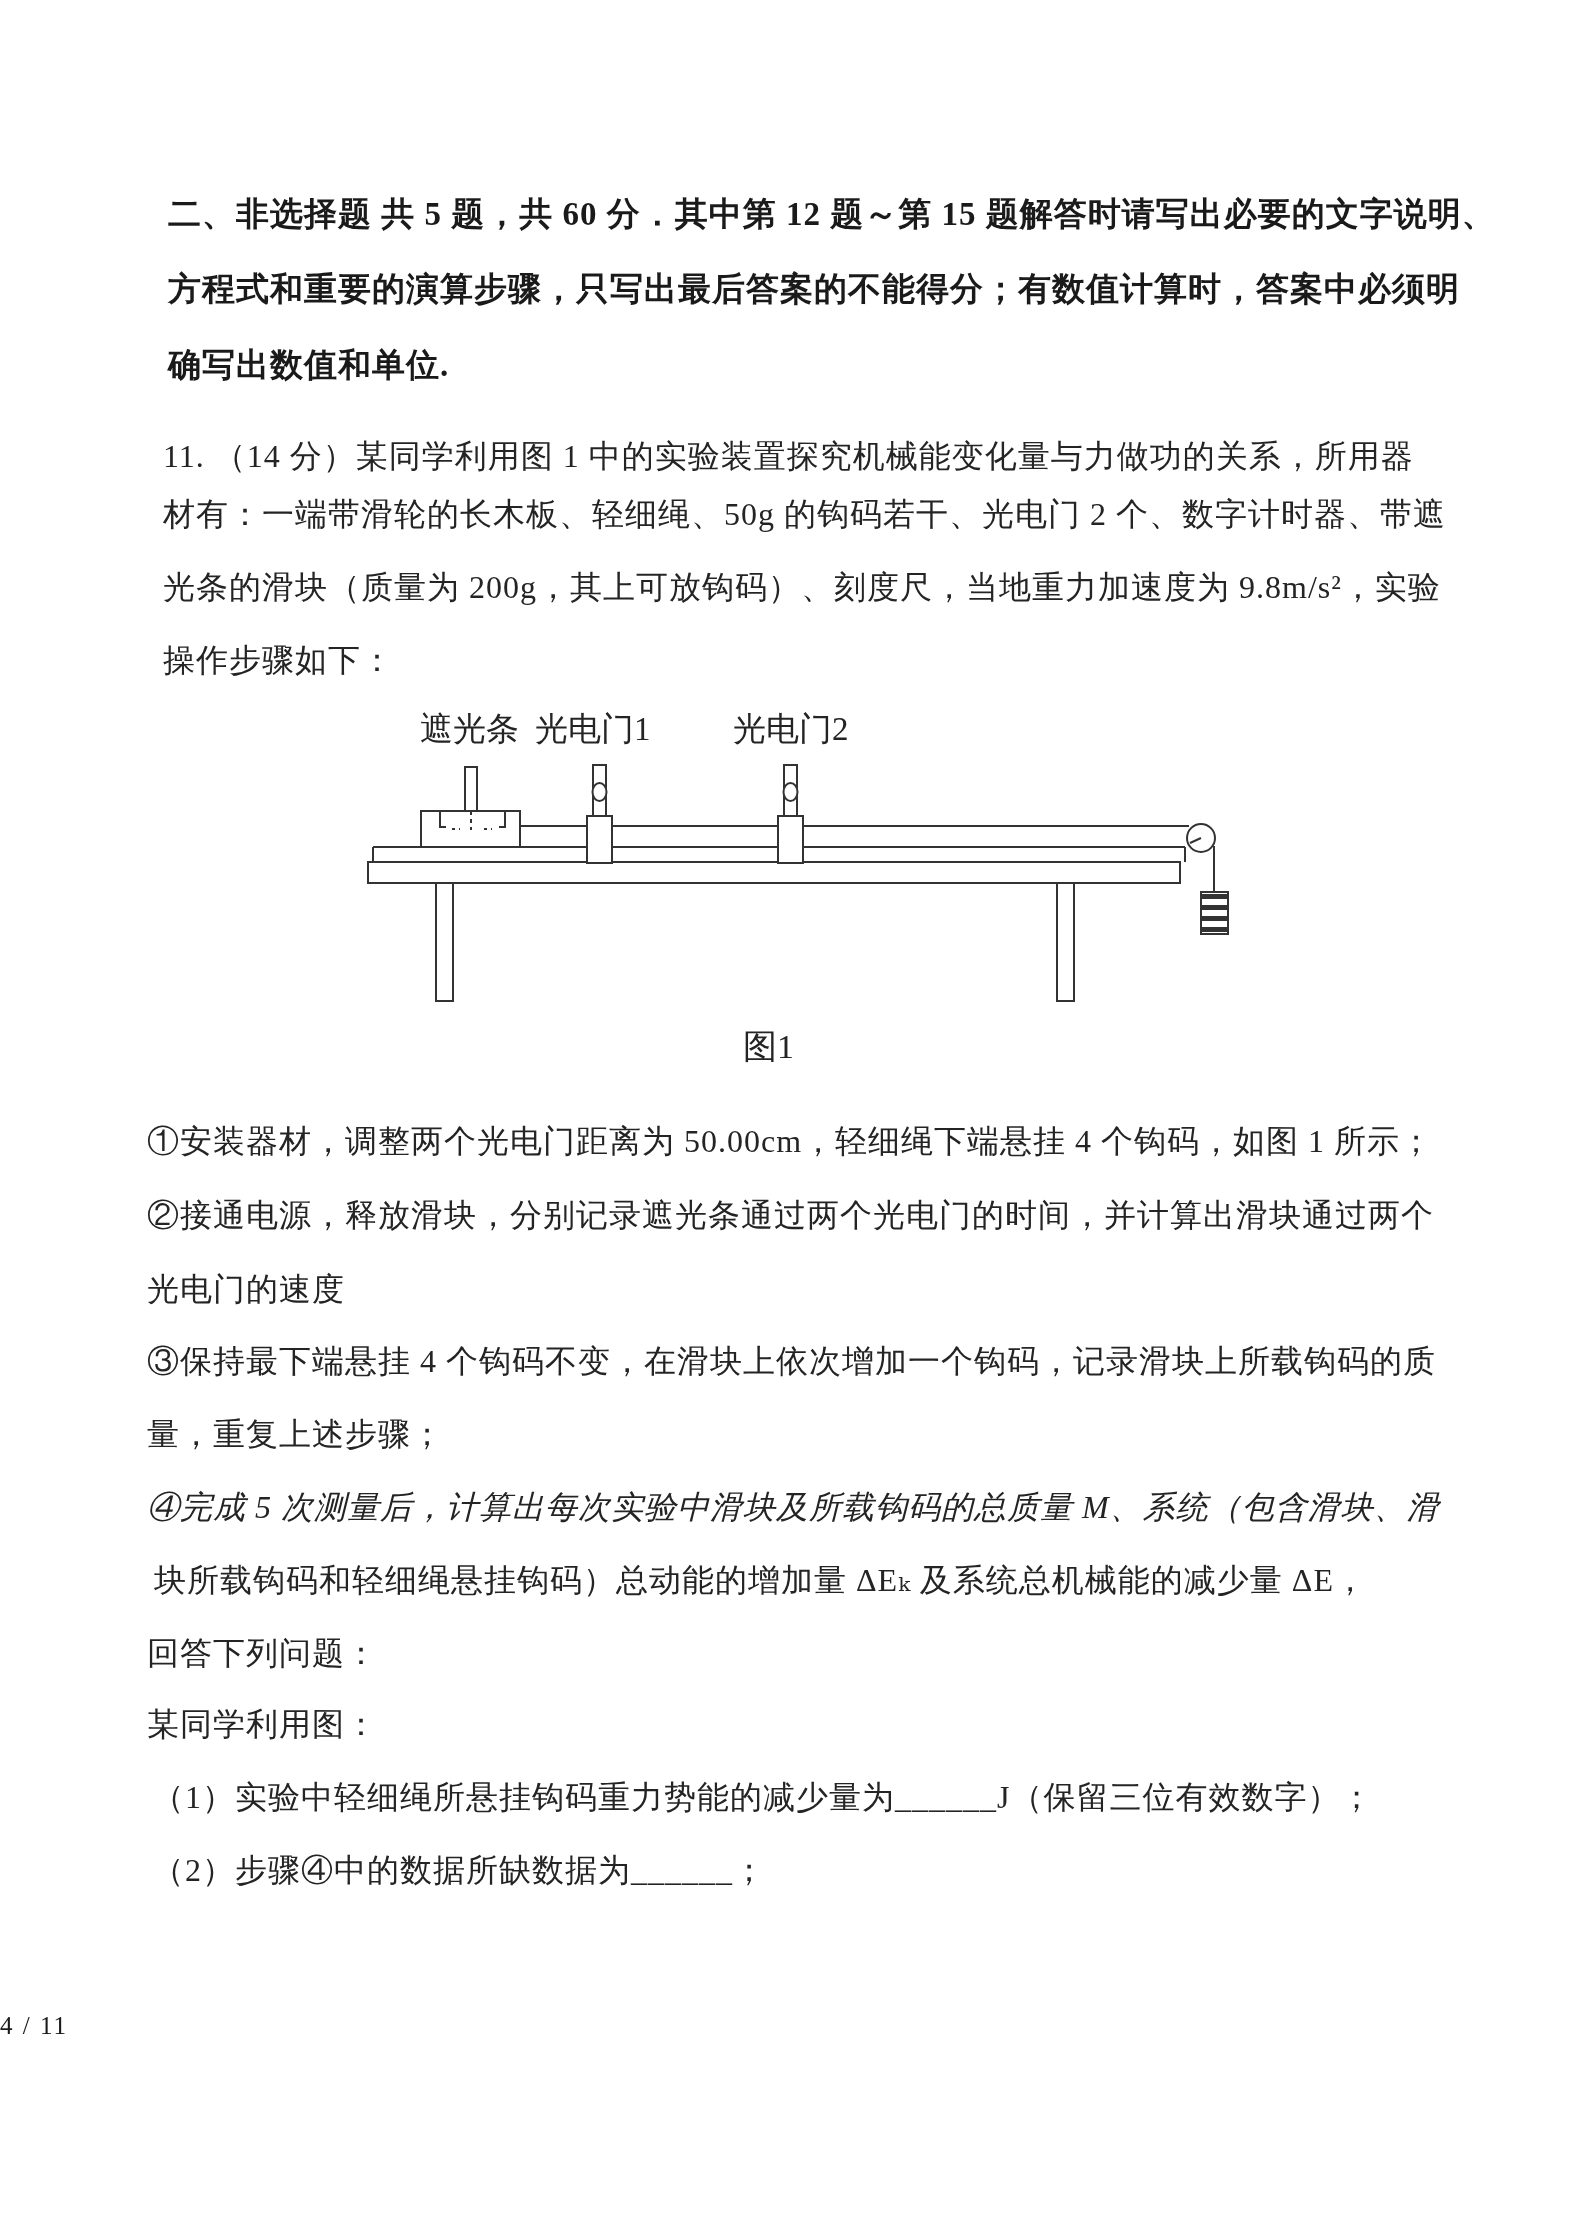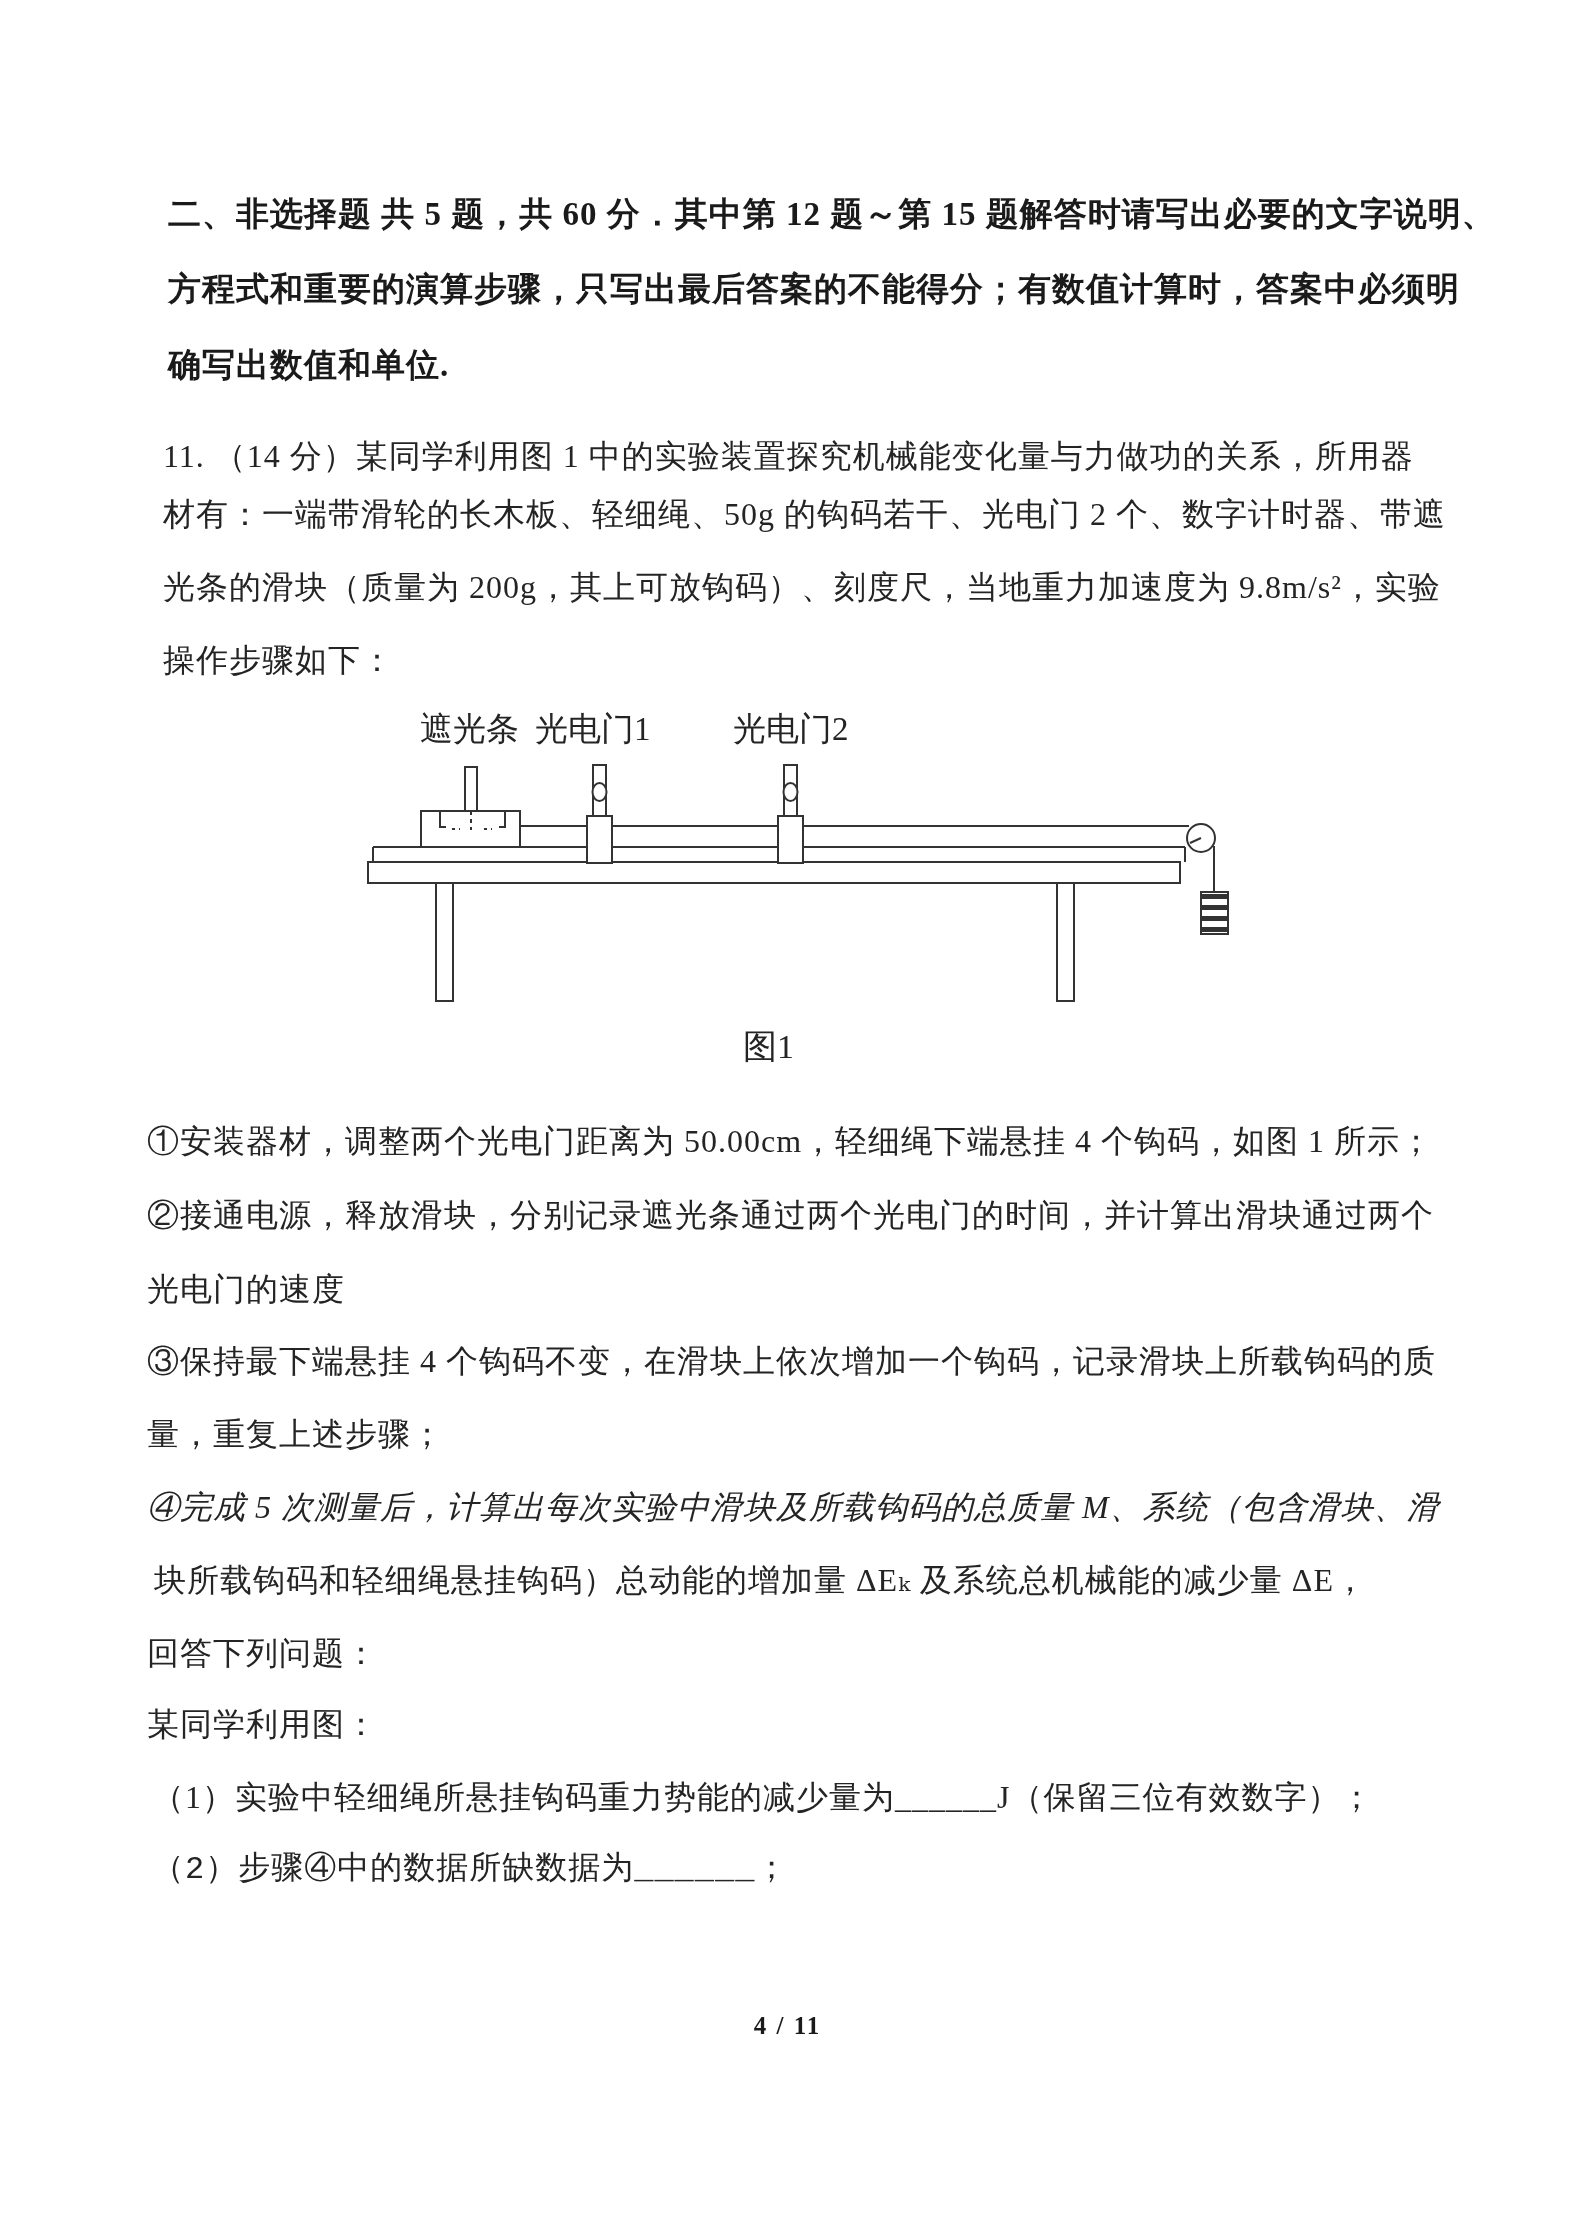--- a/index.html
+++ b/index.html
@@ -34,22 +34,22 @@
   svg text {
     font-family: "Liberation Serif", "DejaVu Serif", serif;
     fill: #242424;
   }
   .fig-label { font-size: 33px; }
   .fig-caption { font-size: 34px; }
   .footer-line {
     position: absolute;
     left: 0; top: 2012px;
     width: 100%;
-    text-align: center;
-    font-weight: bold;
+    text-align: left;
+    font-weight: normal;
     font-size: 25px;
     letter-spacing: 2px;
     color: #1a1a1a;
   }
 </style>
 </head>
 <body>
 
 <div class="page">
 
@@ -125,17 +125,17 @@
   <div class="tline" style="left:147px; top:1194px;">②接通电源，释放滑块，分别记录遮光条通过两个光电门的时间，并计算出滑块通过两个</div>
   <div class="tline" style="left:147px; top:1268px;">光电门的速度</div>
   <div class="tline" style="left:147px; top:1340px;">③保持最下端悬挂 4 个钩码不变，在滑块上依次增加一个钩码，记录滑块上所载钩码的质</div>
   <div class="tline" style="left:147px; top:1413px;">量，重复上述步骤；</div>
   <div class="tline" style="left:147px; top:1486px;font-style:italic;">④完成 5 次测量后，计算出每次实验中滑块及所载钩码的总质量 M、系统（包含滑块、滑</div>
   <div class="tline" style="left:147px; top:1559px;margin-left:7px;">块所载钩码和轻细绳悬挂钩码）总动能的增加量 ΔEₖ 及系统总机械能的减少量 ΔE，</div>
   <div class="tline" style="left:147px; top:1632px;">回答下列问题：</div>
   <div class="tline" style="left:147px; top:1703px;">某同学利用图：</div>
 
   <div class="tline" style="left:152px; top:1776px;">（1）实验中轻细绳所悬挂钩码重力势能的减少量为______J（保留三位有效数字）；</div>
-  <div class="tline" style="left:152px; top:1849px;font-family:Liberation Mono, monospace;">（2）步骤④中的数据所缺数据为______；</div>
+  <div class="tline" style="left:152px; top:1849px;">（2）步骤④中的数据所缺数据为______；</div>
 
   <div class="footer-line">4 / 11</div>
 
 </div>
 
 </body></html>

